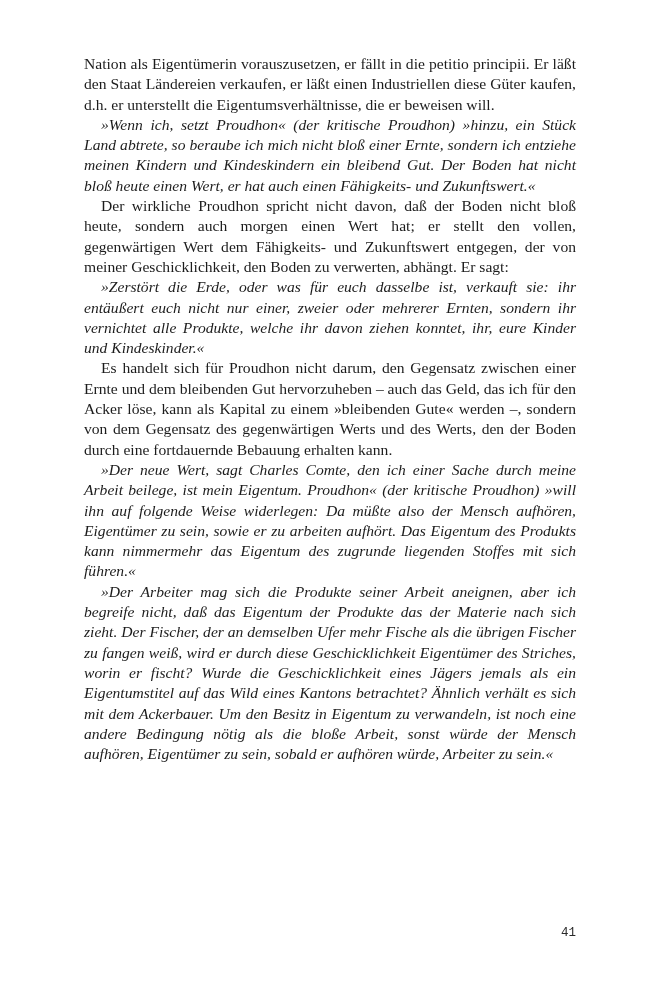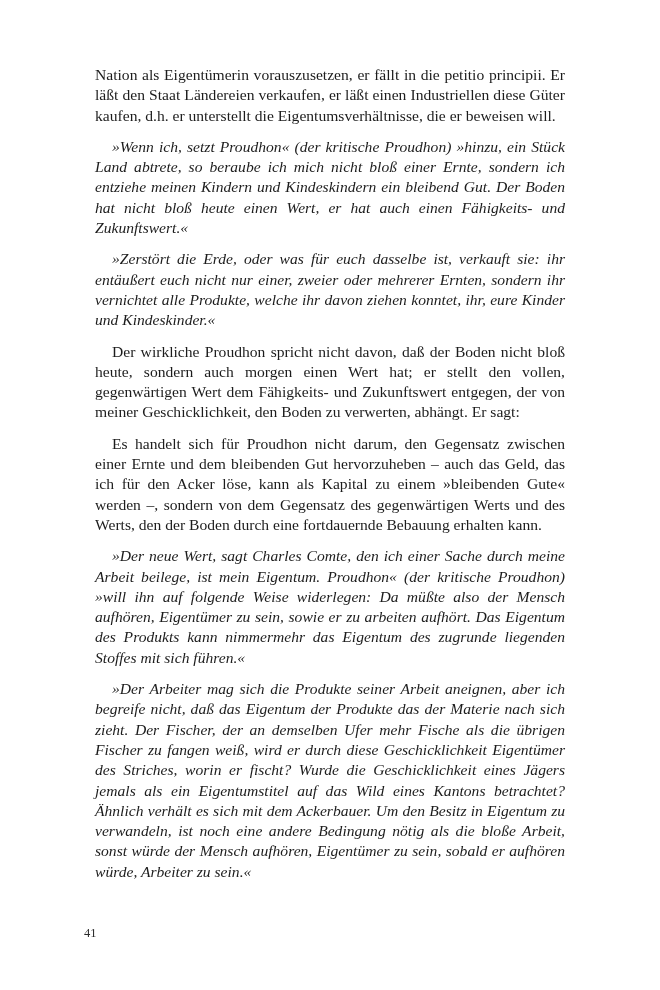--- a/index.html
+++ b/index.html
@@ -21,58 +21,58 @@
     width: 492px;
     color: #1c1c1c;
     font-family: "Liberation Serif", "DejaVu Serif", serif;
     font-size: 15.6px;
     line-height: 20.3px;
     text-align: justify;
     hyphens: auto;
     -webkit-hyphens: auto;
   }
   .para {
-    margin: 11px;
+    margin: 0;
     text-indent: 17px;
   }
   .para.no-indent {
     text-indent: 0;
   }
   .it {
     font-style: italic;
   }
   .rm {
     font-style: normal;
   }
   .page-footer {
     position: absolute;
     left: 84px;
     top: 926px;
     width: 492px;
-    text-align: left;
-    font-family: Liberation Serif, serif;
+    text-align: right;
+    font-family: Liberation Mono, monospace;
     font-size: 12.5px;
     color: #2a2a2a;
   }
 </style>
 </head>
 <body>
 
 <div class="page">
 
   <main class="text-block">
 
     <p class="para no-indent"><span class="rm">Nation als Eigentümerin vorauszusetzen, er fällt in die petitio principii. Er läßt den Staat Ländereien verkaufen, er läßt einen Industriellen diese Güter kaufen, d.h. er unterstellt die Eigentumsverhältnisse, die er beweisen will.</span></p>
 
 
     <p class="para"><span class="it">»Wenn ich, setzt Proudhon« (der kritische Proudhon) »hinzu, ein Stück Land abtrete, so beraube ich mich nicht bloß einer Ernte, sondern ich entziehe meinen Kindern und Kindeskindern ein bleibend Gut. Der Boden hat nicht bloß heute einen Wert, er hat auch einen Fähigkeits- und Zukunftswert.«</span></p>
 
+    <p class="para"><span class="rm">Der wirkliche Proudhon spricht nicht davon, daß der Boden nicht bloß heute, sondern auch morgen einen Wert hat; er stellt den vollen, gegenwärtigen Wert dem Fähigkeits- und Zukunftswert entgegen, der von meiner Geschicklichkeit, den Boden zu verwerten, abhängt. Er sagt:</span></p>
+
     <p class="para"><span class="it">»Zerstört die Erde, oder was für euch dasselbe ist, verkauft sie: ihr entäußert euch nicht nur einer, zweier oder mehrerer Ernten, sondern ihr vernichtet alle Produkte, welche ihr davon ziehen konntet, ihr, eure Kinder und Kindeskinder.«</span></p>
-
-    <p class="para"><span class="rm">Der wirkliche Proudhon spricht nicht davon, daß der Boden nicht bloß heute, sondern auch morgen einen Wert hat; er stellt den vollen, gegenwärtigen Wert dem Fähigkeits- und Zukunftswert entgegen, der von meiner Geschicklichkeit, den Boden zu verwerten, abhängt. Er sagt:</span></p>
 
     <p class="para"><span class="rm">Es handelt sich für Proudhon nicht darum, den Gegensatz zwischen einer Ernte und dem bleibenden Gut hervorzuheben – auch das Geld, das ich für den Acker löse, kann als Kapital zu einem »bleibenden Gute« werden –, sondern von dem Gegensatz des gegenwärtigen Werts und des Werts, den der Boden durch eine fortdauernde Bebauung erhalten kann.</span></p>
 
     <p class="para"><span class="it">»Der neue Wert, sagt Charles Comte, den ich einer Sache durch meine Arbeit beilege, ist mein Eigentum. Proudhon« (der kritische Proudhon) »will ihn auf folgende Weise widerlegen: Da müßte also der Mensch aufhören, Eigentümer zu sein, sowie er zu arbeiten aufhört. Das Eigentum des Produkts kann nimmermehr das Eigentum des zugrunde liegenden Stoffes mit sich führen.«</span></p>
 
 
     <p class="para"><span class="it">»Der Arbeiter mag sich die Produkte seiner Arbeit aneignen, aber ich begreife nicht, daß das Eigentum der Produkte das der Materie nach sich zieht. Der Fischer, der an demselben Ufer mehr Fische als die übrigen Fischer zu fangen weiß, wird er durch diese Geschicklichkeit Eigentümer des Striches, worin er fischt? Wurde die Geschicklichkeit eines Jägers jemals als ein Eigentumstitel auf das Wild eines Kantons betrachtet? Ähnlich verhält es sich mit dem Ackerbauer. Um den Besitz in Eigentum zu verwandeln, ist noch eine andere Bedingung nötig als die bloße Arbeit, sonst würde der Mensch aufhören, Eigentümer zu sein, sobald er aufhören würde, Arbeiter zu sein.«</span></p>
 
 
   </main>

